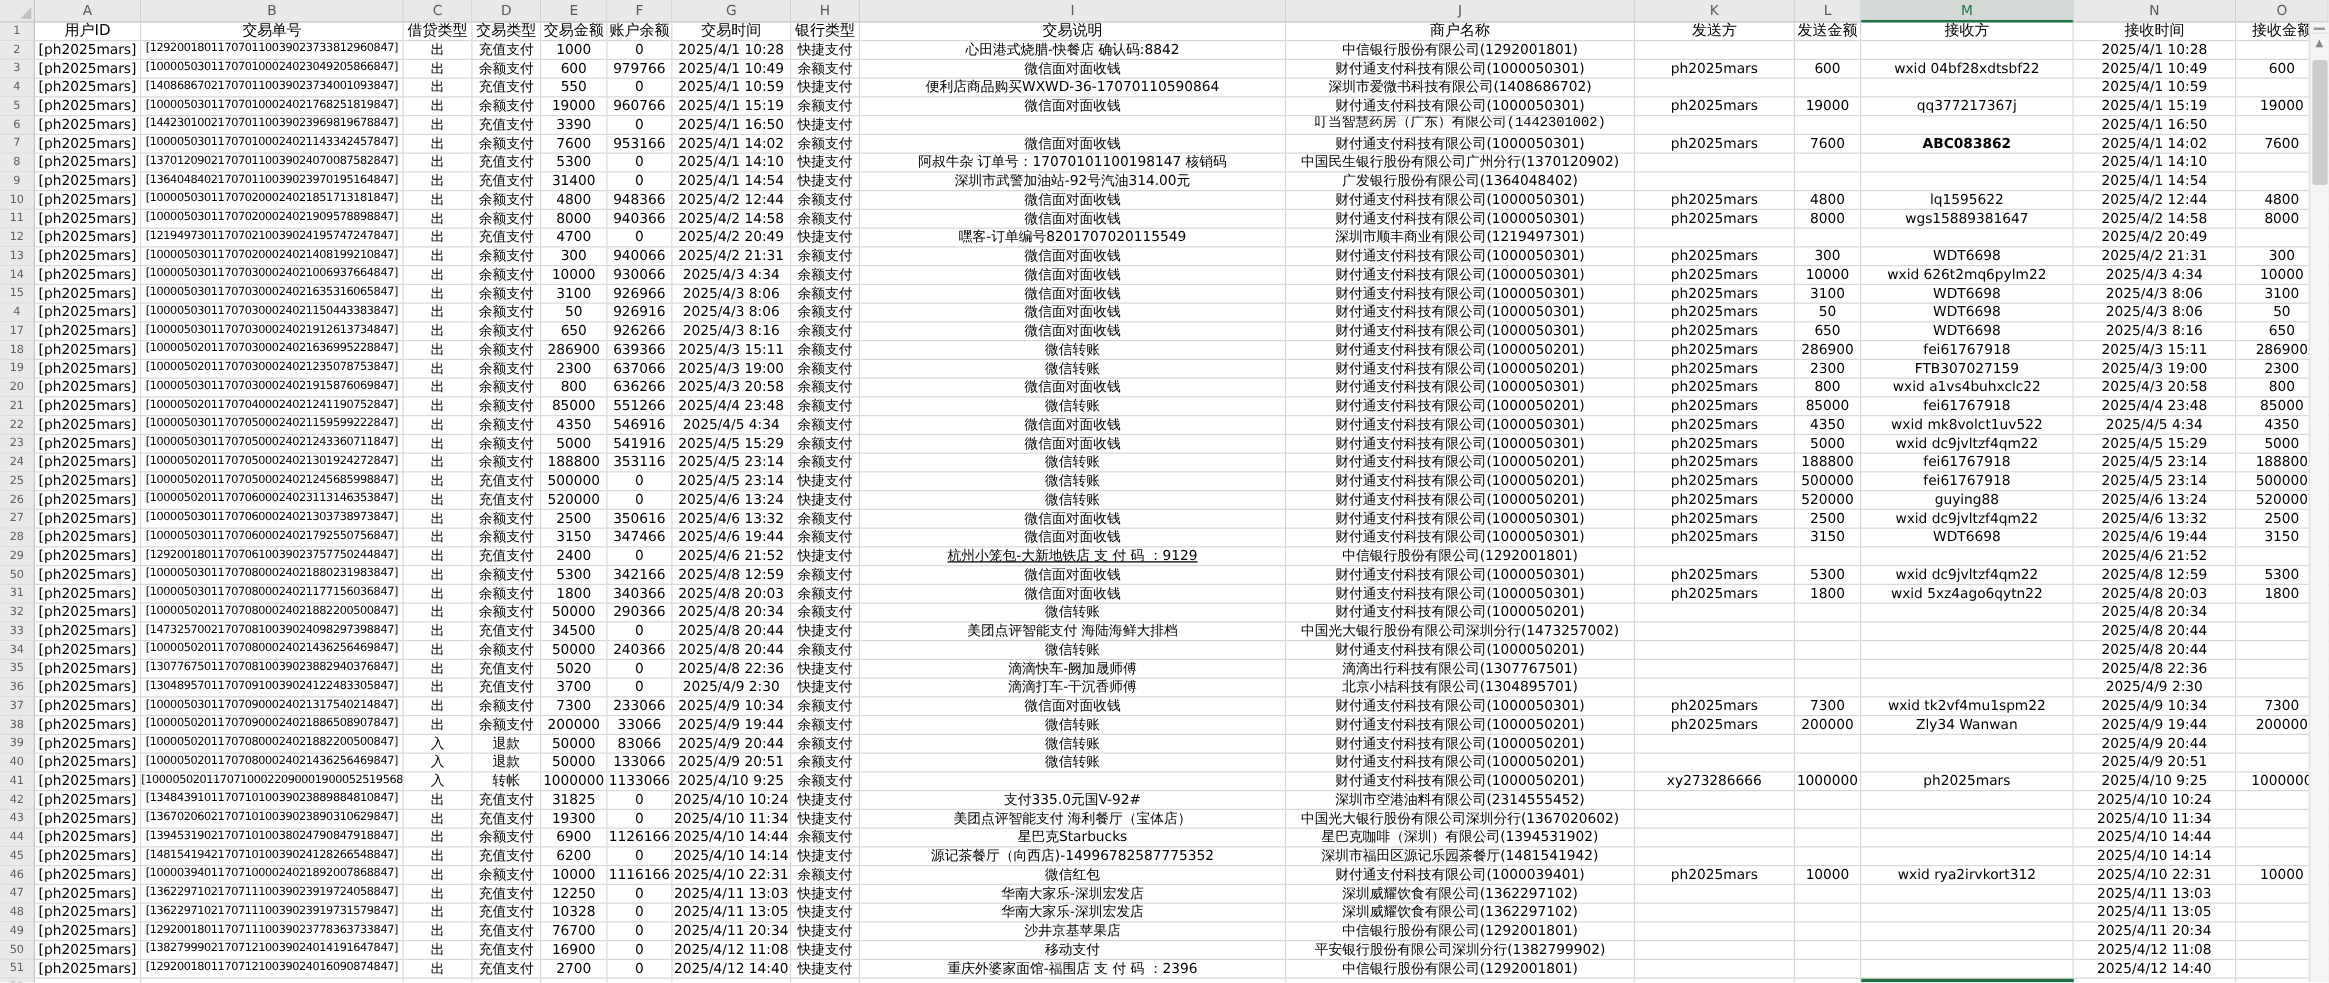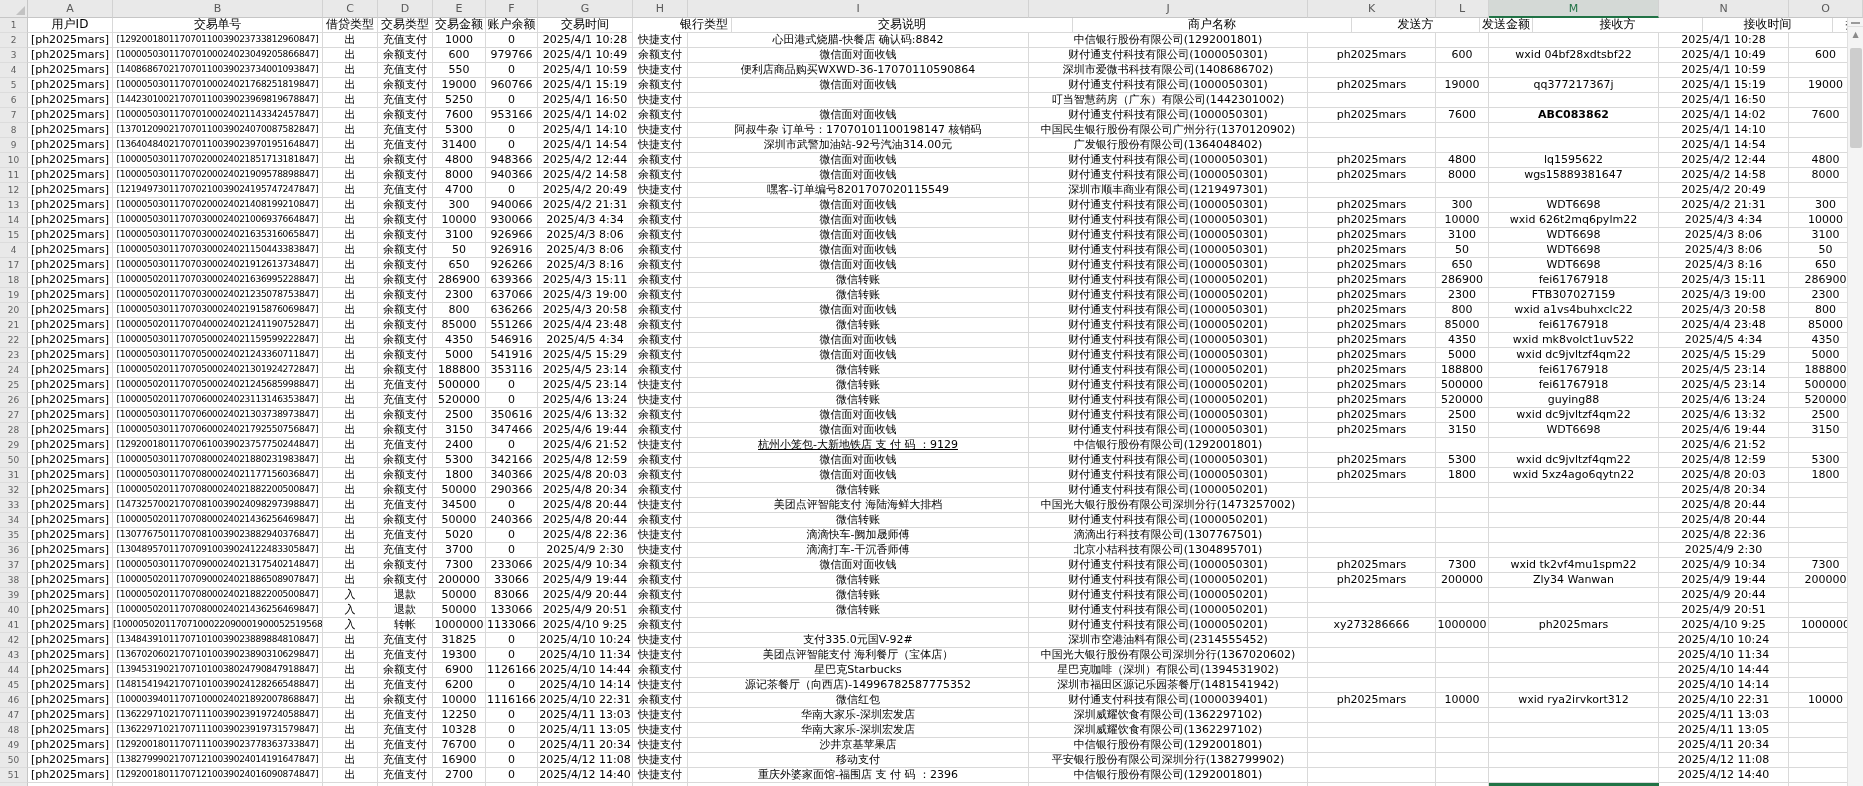--- a/index.html
+++ b/index.html
@@ -50,21 +50,21 @@
 
   <div class="row row1">
         <div class="gut">1</div>
         <div class="cell colA" style="width: 85px;">用户ID</div>
         <div class="cell colB" style="width: 210px;">交易单号</div>
         <div class="cell colC" style="width: 55px;">借贷类型</div>
         <div class="cell colD" style="width: 55px;">交易类型</div>
         <div class="cell colE" style="width: 53px;">交易金额</div>
         <div class="cell colF" style="width: 52px;">账户余额</div>
         <div class="cell colG" style="width: 95px;">交易时间</div>
-        <div class="cell colH" style="width: 55px; margin-left: 44px;">银行类型</div>
+        <div class="cell colH" style="width: 55px;">银行类型</div>
         <div class="cell colI" style="width: 341px;">交易说明</div>
         <div class="cell colJ" style="width: 279px;">商户名称</div>
         <div class="cell colK" style="width: 128px;">发送方</div>
         <div class="cell colL" style="width: 53px;">发送金额</div>
         <div class="cell colM" style="width: 170px;">接收方</div>
         <div class="cell colN" style="width: 130px;">接收时间</div>
         <div class="cell colO" style="width: 74px;">接收金额</div>
       </div>
       <div class="row">
         <div class="gut">2</div>
@@ -137,26 +137,26 @@
         <div class="cell colM" style="width: 170px;">qq377217367j</div>
         <div class="cell colN" style="width: 130px;">2025/4/1 15:19</div>
         <div class="cell colO" style="width: 74px;">19000</div>
       </div>
       <div class="row">
         <div class="gut">6</div>
         <div class="cell colA" style="width: 85px;">[ph2025mars]</div>
         <div class="cell colB" style="width: 210px; text-align: center;">[144230100217070110039023969819678847]</div>
         <div class="cell colC" style="width: 55px;">出</div>
         <div class="cell colD" style="width: 55px;">充值支付</div>
-        <div class="cell colE" style="width: 53px;">5250</div>
+        <div class="cell colE" style="width: 53px;">3390</div>
         <div class="cell colF" style="width: 52px;">0</div>
         <div class="cell colG" style="width: 95px;">2025/4/1 16:50</div>
         <div class="cell colH" style="width: 55px;">快捷支付</div>
         <div class="cell colI" style="width: 341px;"></div>
-        <div class="cell colJ" style="width: 279px;">叮当智慧药房（广东）有限公司(1442301002)</div>
+        <div class="cell colJ" style="width: 279px; font-family: Liberation Mono, monospace;">叮当智慧药房（广东）有限公司(1442301002)</div>
         <div class="cell colK" style="width: 128px;"></div>
         <div class="cell colL" style="width: 53px;"></div>
         <div class="cell colM" style="width: 170px;"></div>
         <div class="cell colN" style="width: 130px;">2025/4/1 16:50</div>
         <div class="cell colO" style="width: 74px;"></div>
       </div>
       <div class="row">
         <div class="gut">7</div>
         <div class="cell colA" style="width: 85px;">[ph2025mars]</div>
         <div class="cell colB" style="width: 210px;">[100005030117070100024021143342457847]</div>

